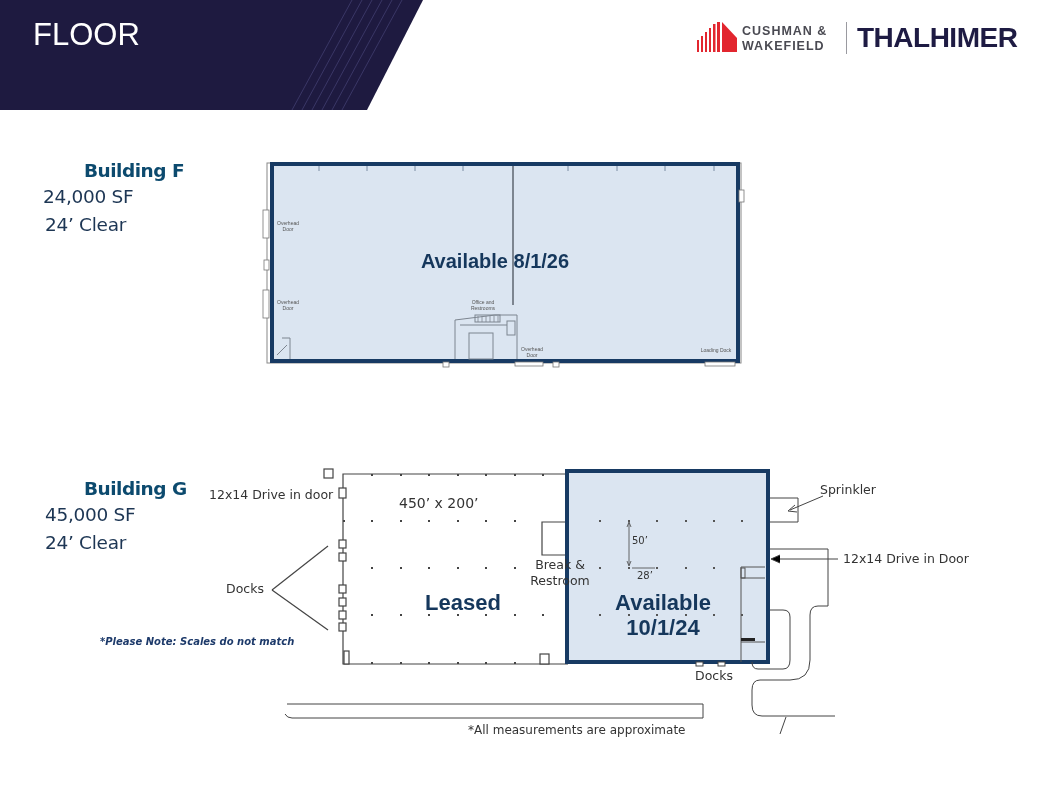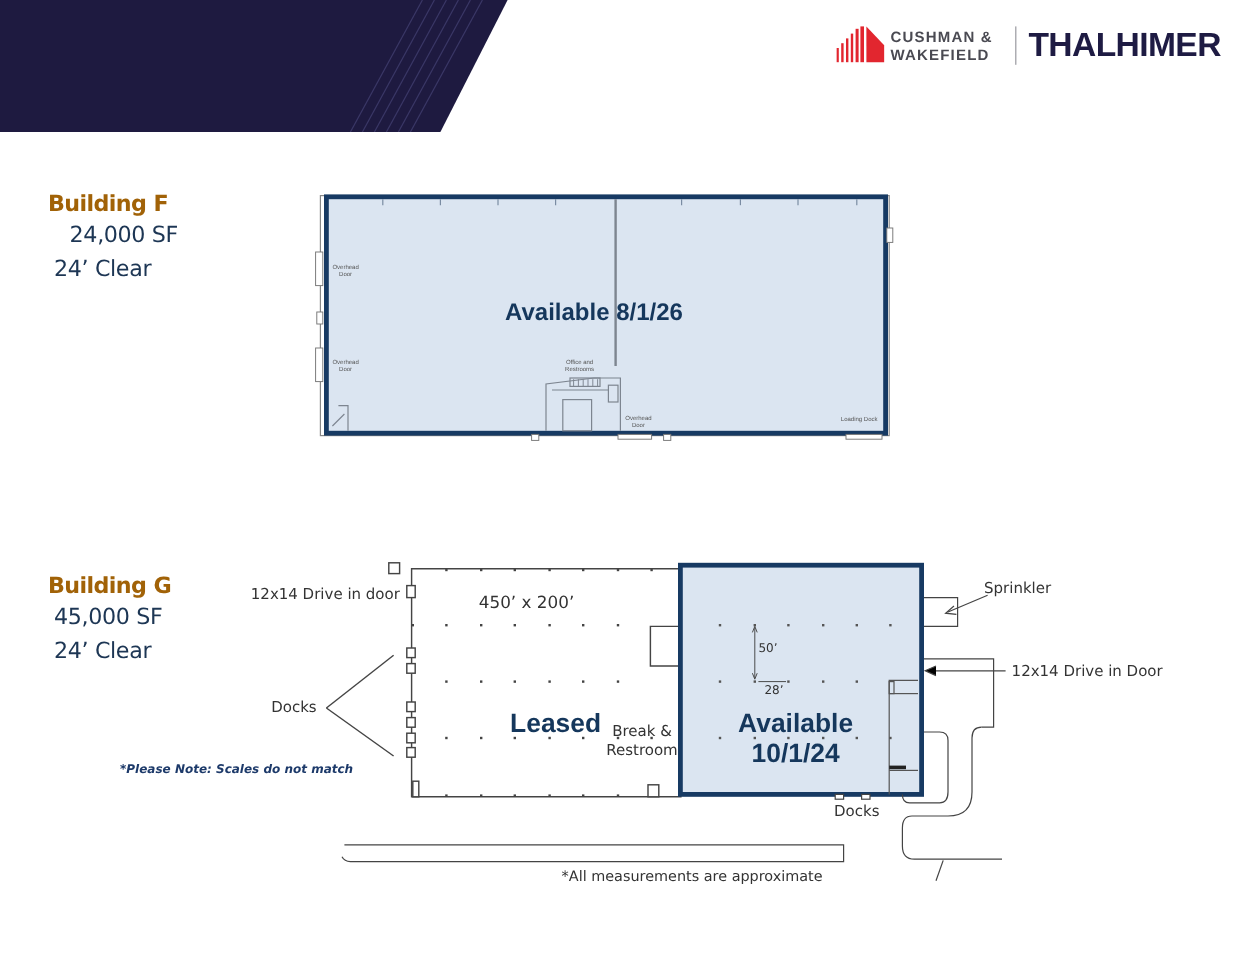--- a/index.html
+++ b/index.html
@@ -7,21 +7,21 @@
   .abs { position:absolute; }
   
   .banner { left:0; top:0; width:430px; height:110px; }
   .banner-title { left:33px; top:18px; color:#ffffff; font-family:"Liberation Sans", sans-serif; line-height:34px; }
   .banner-title .l1 { font-size:31px; font-weight:normal; display:block; }
   .banner-title .l2 { font-size:28px; font-weight:bold; display:block; }
   .cw-text { left:742px; top:24px; color:#4a4a52; font-size:12.5px; font-weight:bold; line-height:15px; letter-spacing:1px; }
   .thal { left:857px; top:22px; color:#1e1b43; font-size:28px; font-weight:bold; letter-spacing:-0.5px; }
   .logo-divider { left:846px; top:22px; width:1px; height:32px; background:#9a9aa0; }
   
-  .bname { color:#a16207; font-weight:bold; font-size:18.5px; font-family:"DejaVu Sans", sans-serif; letter-spacing:-0.5px; }
+  .bname { color:#0c4a6e; font-weight:bold; font-size:18.5px; font-family:"DejaVu Sans", sans-serif; letter-spacing:-0.5px;margin-left:44px; }
   .binfo { color:#1d3654; font-size:18.5px; font-family:"DejaVu Sans", sans-serif; letter-spacing:-0.3px; line-height:28px; }
   .note { color:#1d3a6a; font-size:10px; font-style:italic; font-weight:bold; font-family:"DejaVu Sans", sans-serif; }
   .plan-label { color:#15375c; font-family:"Liberation Sans", sans-serif; font-weight:bold; text-align:center; }
   .small-label { color:#333; font-family:"DejaVu Sans", sans-serif; font-size:12.5px; }
   .tiny { color:#555; font-size:5px; font-family:"Liberation Sans", sans-serif; text-align:center; line-height:6px; }
   svg { position:absolute; left:0; top:0; }
 </style>
 </head>
 <body>
 
@@ -32,20 +32,21 @@
       <line x1="352" y1="0" x2="292" y2="110"></line>
       <line x1="362" y1="0" x2="302" y2="110"></line>
       <line x1="372" y1="0" x2="312" y2="110"></line>
       <line x1="382" y1="0" x2="322" y2="110"></line>
       <line x1="392" y1="0" x2="332" y2="110"></line>
       <line x1="402" y1="0" x2="342" y2="110"></line>
     </g>
   </svg>
 </div>
 <div class="abs banner-title">
+  <span class="l1">FLOOR</span>
 </div>
 
 <div class="abs" style="left:697px;top:20px;width:40px;height:32px;">
   <svg width="40" height="32" viewBox="0 0 40 32">
     <g fill="#e2262f">
       <rect x="0" y="20" width="2" height="12"></rect>
       <rect x="4" y="16" width="2" height="16"></rect>
       <rect x="8" y="12" width="2" height="20"></rect>
       <rect x="12" y="8" width="2" height="24"></rect>
       <rect x="16" y="4" width="2.5" height="28"></rect>
@@ -56,21 +57,21 @@
 </div>
 <div class="abs cw-text">
   <div>CUSHMAN &amp;</div>
   <div>WAKEFIELD</div>
 </div>
 <div class="abs logo-divider"></div>
 <div class="abs thal">THALHIMER</div>
 
 <div class="abs" style="left:40px;top:160px;">
   <div class="bname">Building F</div>
-  <div class="binfo" style="margin-left:18px;margin-top:2px;">24,000 SF</div>
+  <div class="binfo" style="margin-left:3px;margin-top:2px;">24,000 SF</div>
   <div class="binfo" style="margin-left:5px;">24’ Clear</div>
 </div>
 
 <div class="abs" style="left:255px;top:155px;width:500px;height:225px;">
   <svg width="500" height="225" viewBox="0 0 500 225">
 
     <rect x="12" y="8" width="474" height="200" fill="none" stroke="#888" stroke-width="1"></rect>
 
     <rect x="17" y="9" width="466" height="197" fill="#dbe5f1" stroke="#173a63" stroke-width="4"></rect>
 
@@ -250,21 +251,21 @@
       <rect x="718" y="662" width="7" height="4" fill="#fff"></rect>
 
       <path d="M287 704 H703 V718 H292 Q287 718 285 714"></path>
     </g>
   </svg>
 </div>
 
 <div class="abs small-label" style="left:209px;top:487px;">12x14 Drive in door</div>
 <div class="abs small-label" style="left:399px;top:495px;font-size:14px;">450’ x 200’</div>
 <div class="abs small-label" style="left:226px;top:581px;">Docks</div>
-<div class="abs small-label" style="left:503px;top:557px;line-height:16px;text-align:center;width:64px;margin-top:44px;">
+<div class="abs small-label" style="left:528px;top:557px;line-height:16px;text-align:center;width:64px;">
   <div>Break &amp;</div>
   <div>Restroom</div>
 </div>
 <div class="abs small-label" style="left:632px;top:535px;font-size:10px;">50’</div>
 <div class="abs small-label" style="left:637px;top:570px;font-size:10px;">28’</div>
 <div class="abs plan-label" style="left:403px;top:590px;width:120px;font-size:22px;">Leased</div>
 <div class="abs plan-label" style="left:596px;top:590px;width:134px;font-size:22px;line-height:25px;text-align:center;">
   <div>Available</div>
   <div>10/1/24</div>
 </div>

